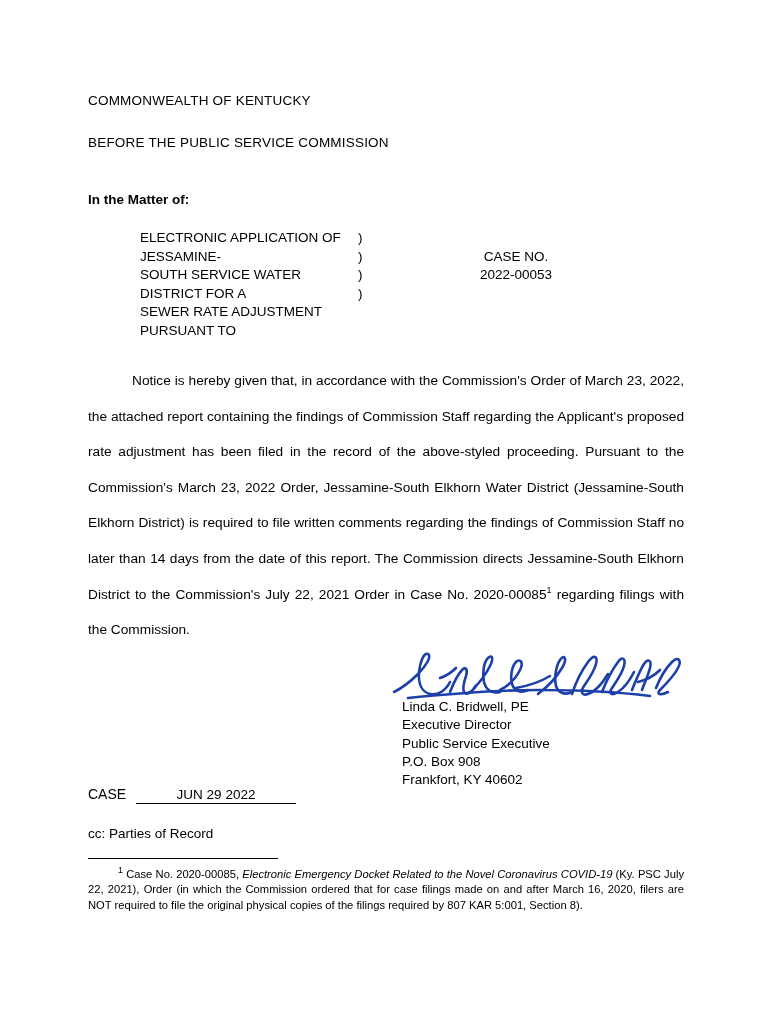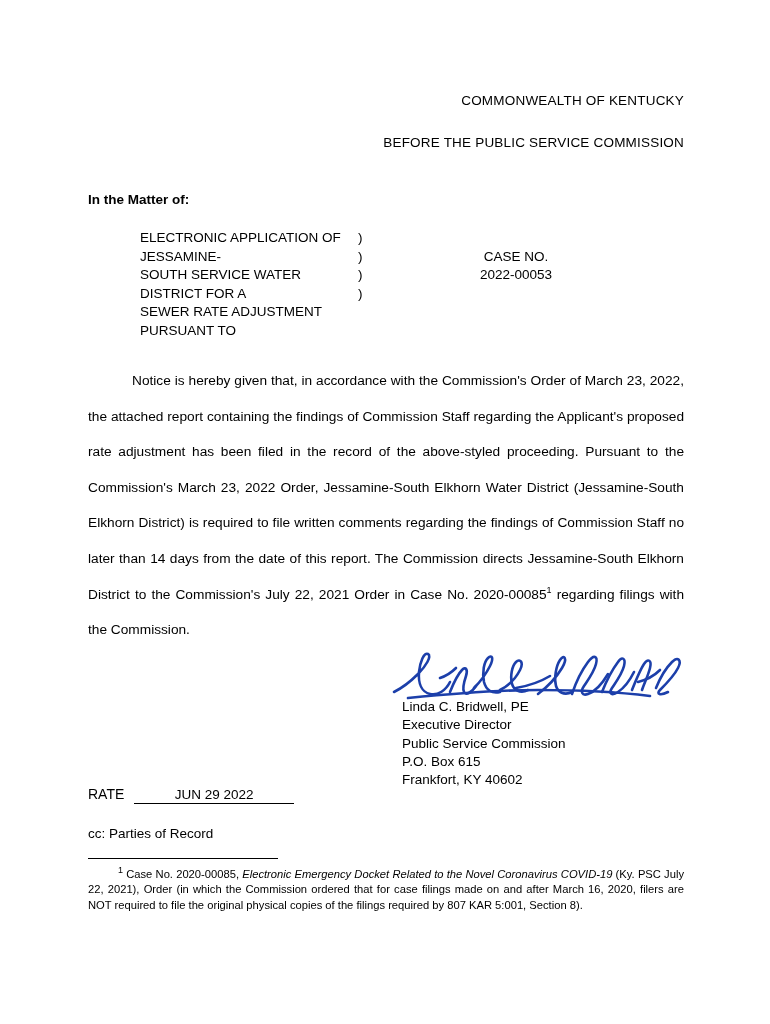--- a/index.html
+++ b/index.html
@@ -22,21 +22,21 @@
     padding: 0;
     box-sizing: border-box;
   }
   .content {
     position: absolute;
     left: 88px;
     top: 0;
     width: 596px;
   }
   .center {
-    text-align: right;
+    text-align: left;
   }
   .heading {
     font-size: 13.5px;
     letter-spacing: 0.2px;
   }
   .h-commonwealth {
     margin-top: 93px;
   }
   .h-before {
     margin-top: 27px;
@@ -217,27 +217,27 @@
         <path d="M250 34 C258 32 266 28 272 22"></path>
         <path d="M268 40 C272 30 278 20 284 14 C290 8 294 12 290 20 C286 28 278 36 272 42 C268 46 272 48 280 44"></path>
         <path d="M20 50 C60 46 110 42 150 42 C190 42 230 44 262 48"></path>
       </g>
     </svg>
   </div>
 
   <div class="sig-block">
     <div>Linda C. Bridwell, PE</div>
     <div>Executive Director</div>
-    <div>Public Service Commission</div>
-    <div>P.O. Box 615</div>
+    <div>Public Service Executive</div>
+    <div>P.O. Box 908</div>
     <div>Frankfort, KY 40602</div>
   </div>
 
   <div class="dated-row">
-    <span class="dated-label">RATE</span>
+    <span class="dated-label">CASE</span>
     <span class="dated-value">JUN 29 2022</span>
   </div>
 
   <div class="cc-row">cc:  Parties of Record</div>
 
   <div class="footnote">
     <div class="footnote-rule"></div>
     <div class="footnote-text">
       <span class="fn-indent"></span><sup>1</sup><span> Case No. 2020-00085, </span><i>Electronic Emergency Docket Related to the Novel Coronavirus COVID-19</i><span> (Ky. PSC July 22, 2021), Order (in which the Commission ordered that for case filings made on and after March 16, 2020, filers are NOT required to file the original physical copies of the filings required by 807 KAR 5:001, Section 8).</span>
     </div>

